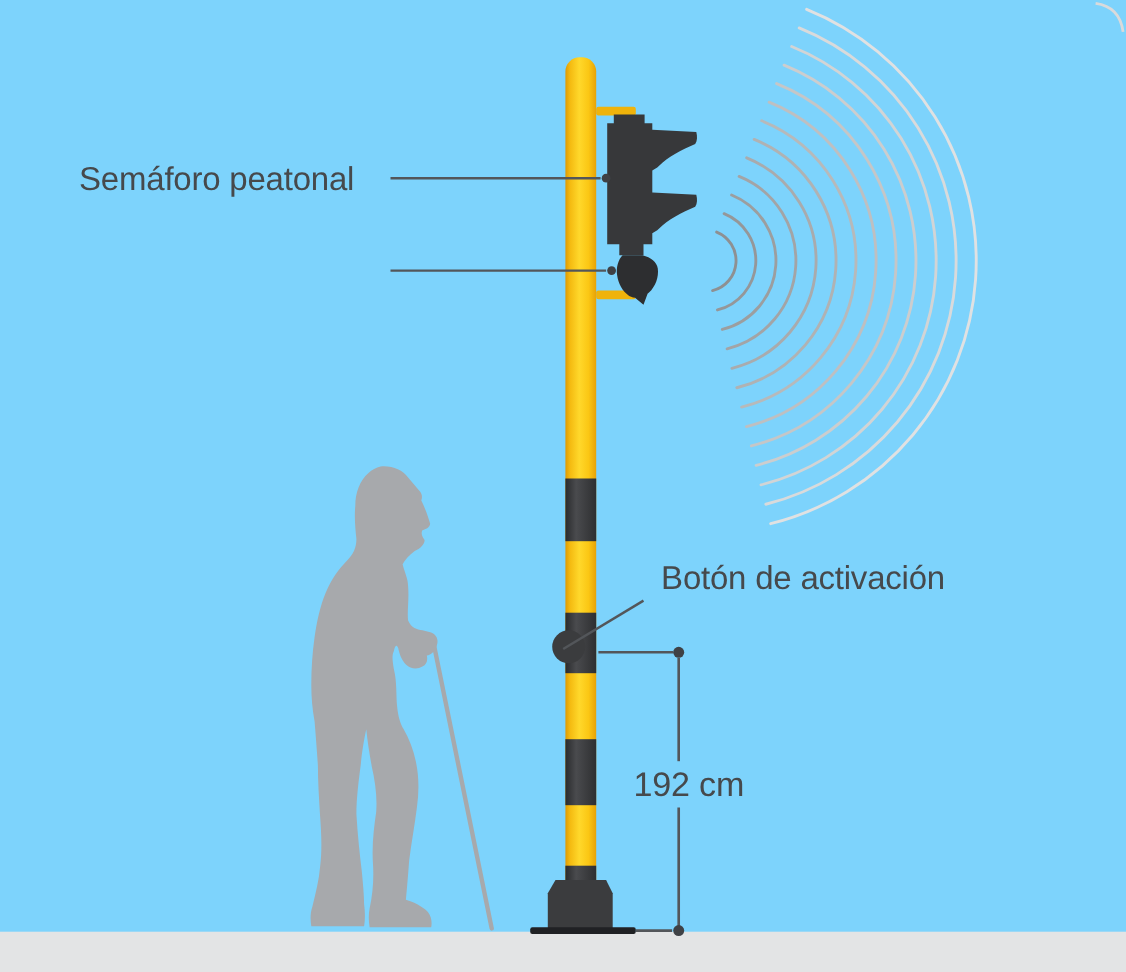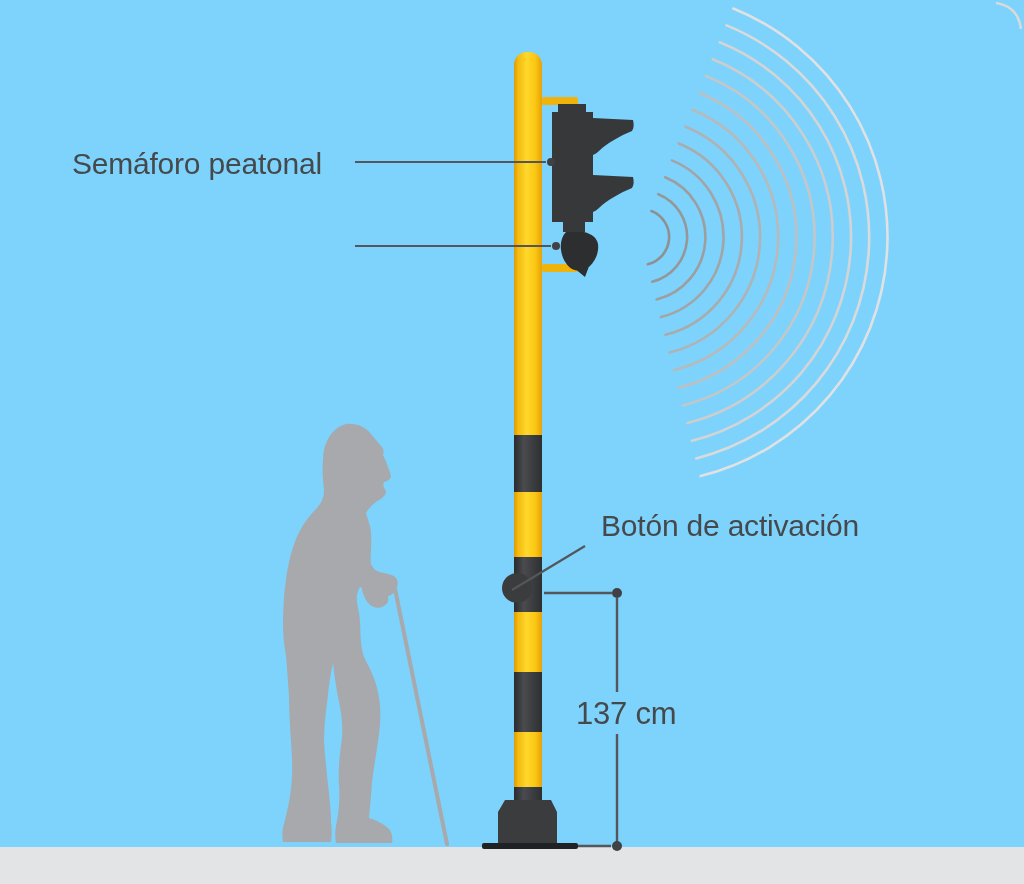--- a/index.html
+++ b/index.html
@@ -177,14 +177,14 @@
       <line class="dim" x1="617" y1="734" x2="617" y2="843"></line>
       <circle class="dot" cx="617" cy="846" r="5"></circle>
       <line class="dim" x1="578" y1="846" x2="611" y2="846"></line>
     </g>
 
     <path class="corner" d="M 996 3 Q 1018 6 1021 29"></path>
   </svg>
 
   <div class="label label-right" id="lbl-semaforo">Semáforo peatonal</div>
   <div class="label" id="lbl-boton">Botón de activación</div>
-  <div class="label label-center" id="lbl-105">137 cm</div>
+  <div class="label label-center" id="lbl-105">192 cm</div>
 </div>
 
 </body></html>

